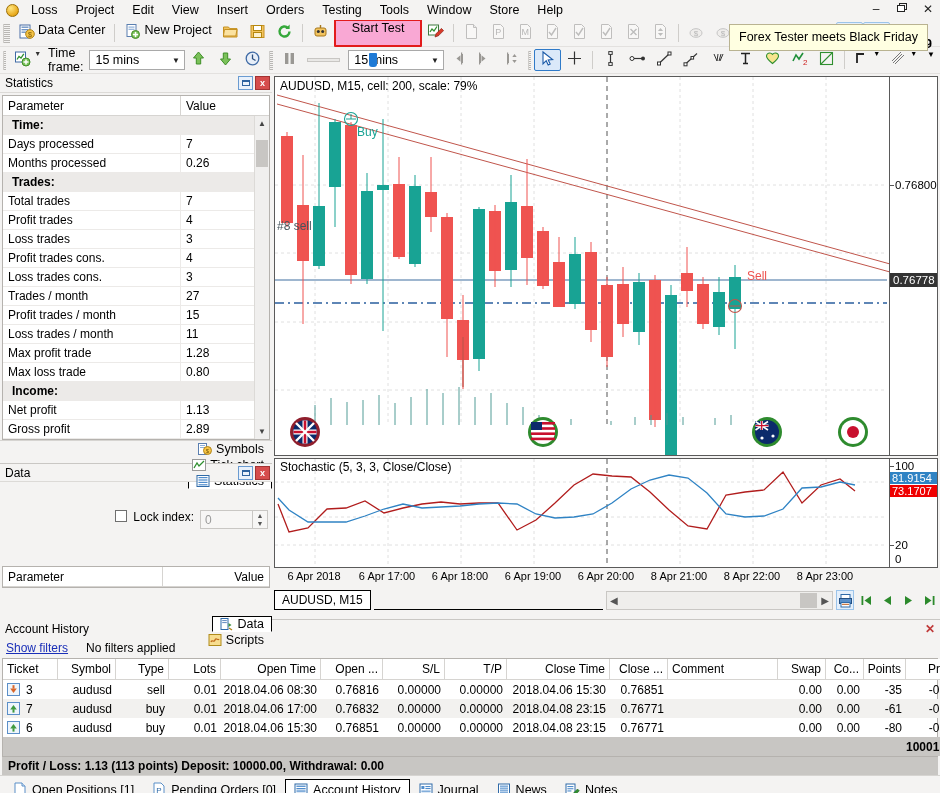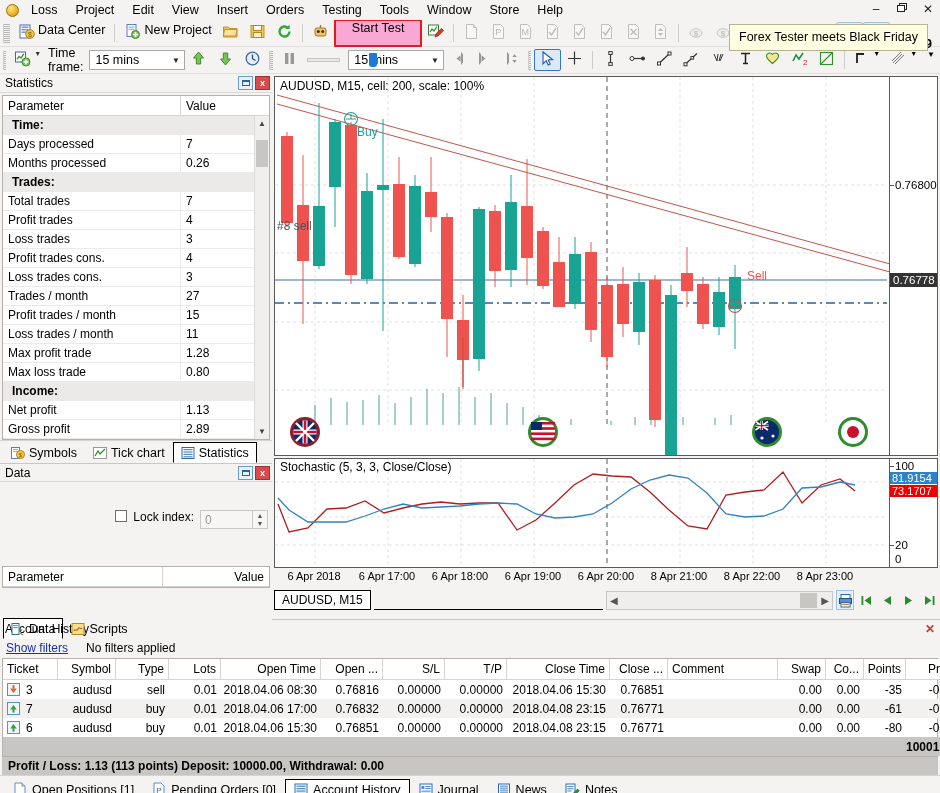--- a/index.html
+++ b/index.html
@@ -71,21 +71,21 @@
   .grow { display:flex; height:19px; font-size:12px; border-bottom:1px solid #eceae8; }
   .grow .c1 { width:178px; padding:2px 5px; border-right:1px solid #eceae8; display:flex; align-items:center;}
   .grow .c2 { flex:1; padding:2px 5px; display:flex; align-items:center;}
   .grow.sect { background:#eceae8; font-weight:bold; }
   .grow.sect .c1 { padding-left:9px; }
   .vscroll { position:absolute; right:0; top:0; bottom:0; width:15px; background:#f0efee; border-left:1px solid #dcdad7;}
   .vscroll .sb { position:absolute; left:1px; right:1px; top:24px; height:27px; background:#c8c6c3;}
   .vscroll .ar { position:absolute; left:0; right:0; height:15px; display:flex; align-items:center; justify-content:center; font-size:8px; color:#444;}
   .vscroll .ar.up { top:0; } .vscroll .ar.dn { bottom:0; }
 
-  .tabstrip { height:23px; display:flex; align-items:flex-end; background:#f4f3f2; padding-left:3px; border-top:1px solid #d6d4d1;}
+  .tabstrip { height:23px; display:flex; align-items:flex-end; background:#f4f3f2; padding-left:3px; border-top:1px solid #d6d4d1;flex-direction:column;}
   .tab { height:21px; display:flex; align-items:center; gap:4px; padding:0 7px; font-size:12.5px; cursor:default; border:1px solid transparent; }
   .tab.active { background:#fff; border:1px solid #000; border-bottom-color:#fff; }
 
   .lockrow { height:26px; display:flex; align-items:flex-start; justify-content:flex-end; gap:6px; padding-right:4px; background:#f4f3f2;}
   .chk { width:12px;height:12px;border:1px solid #6f6f6f;background:#fff;}
   .spin { width:68px; height:19px; border:1px solid #c9c7c4; background:#f7f6f5; display:flex; align-items:center; color:#9a9a9a; padding-left:4px; font-size:12px; position:relative;}
   .spin .btns { position:absolute; right:0; top:0; bottom:0; width:15px; display:flex; flex-direction:column; border-left:1px solid #c9c7c4;}
   .spin .btns i { flex:1; display:flex; align-items:center; justify-content:center; font-size:7px; color:#555; font-style:normal;}
 
   
@@ -788,21 +788,21 @@
             </span>
             <span>Scripts</span>
           </div>
         </div>
       </div>
     </div>
 
     <div class="chartcol">
 
       <div class="chartbox">
-        <div class="title">AUDUSD, M15, cell: 200, scale: 100%</div>
+        <div class="title">AUDUSD, M15, cell: 200, scale: 79%</div>
 
         <svg width="660" height="380" viewBox="0 0 660 380" style="position:absolute;left:0;top:0;">
 
           <g stroke="#e0e0e0" stroke-dasharray="3 3" stroke-width="1">
             <line x1="0" y1="108" x2="612" y2="108"></line>
             <line x1="0" y1="176" x2="612" y2="176"></line>
             <line x1="0" y1="245" x2="612" y2="245"></line>
             <line x1="0" y1="313" x2="612" y2="313"></line>
             <line x1="40" y1="0" x2="40" y2="348"></line>
             <line x1="113" y1="0" x2="113" y2="348"></line>

